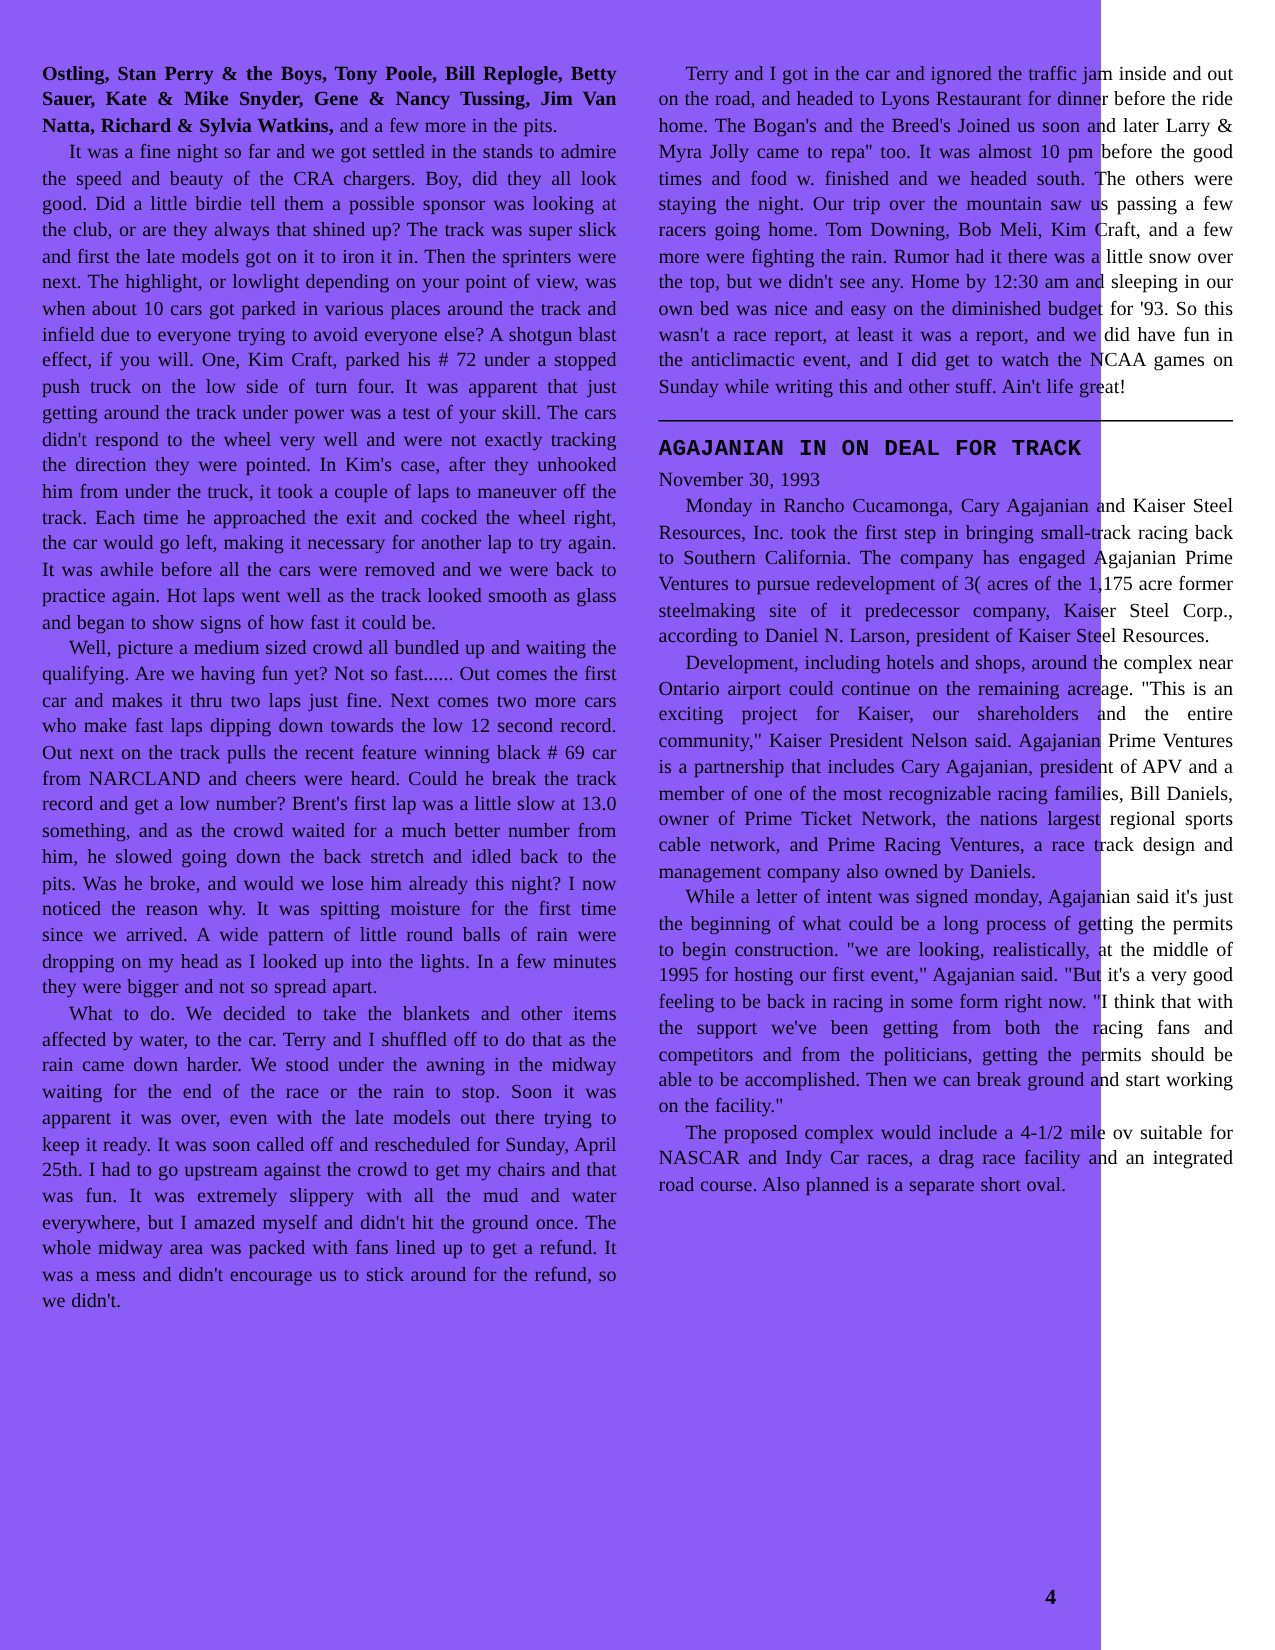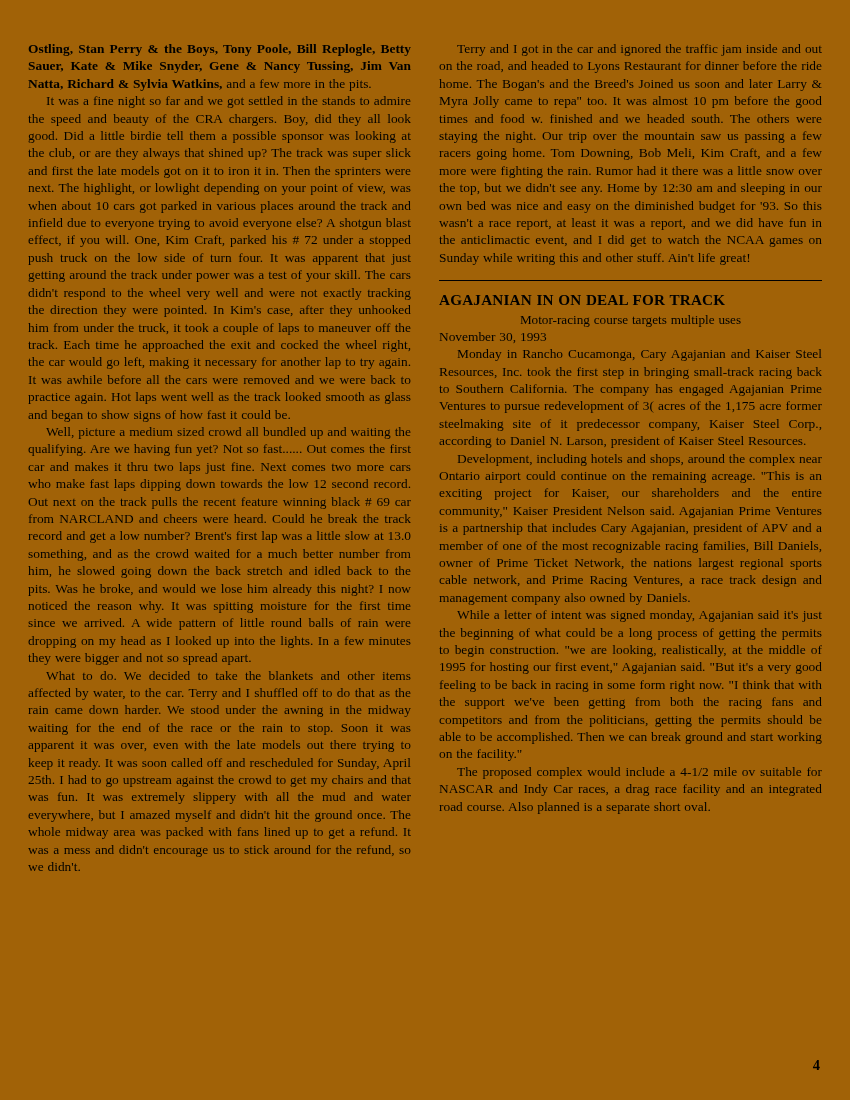--- a/index.html
+++ b/index.html
@@ -11,23 +11,23 @@
     width: 850px;
     height: 1100px;
     font-family: "Liberation Serif", serif;
     color: #000000;
     position: relative;
     overflow: hidden;
   }
   .page {
     position: absolute;
     left: 0; top: 0;
-    width: 850px;
+    width: 734px;
     height: 1100px;
-    background: #a16207;
+    background: #8b5cf6;
   }
   .columns {
     position: absolute;
     left: 28px;
     top: 40px;
     width: 794px;
     display: flex;
     gap: 28px;
   }
   .col {
@@ -55,20 +55,21 @@
     margin: 14px 0 10px 0;
     width: 100%;
   }
   .headline {
     font-size: 15.2px;
     font-weight: bold;
     letter-spacing: 0.2px;
     margin: 0 0 2px 0;
     text-indent: 0;
     text-align: left;
+    font-family: Liberation Mono, monospace;
   }
   .subhead {
     font-size: 13.2px;
     text-align: center;
     text-indent: 0;
     margin: 0;
     line-height: 17px;
   }
   .byline {
     font-size: 13.2px;
@@ -103,21 +104,20 @@
       <p class="first-para"><span>Ostling, Stan Perry &amp; the Boys, Tony Poole, Bill Replogle, Betty Sauer, Kate &amp; Mike Snyder, Gene &amp; Nancy Tussing, Jim Van Natta, Richard &amp; Sylvia Watkins,</span><span class="tail"> and a few more in the pits.</span></p>
       <p>It was a fine night so far and we got settled in the stands to admire the speed and beauty of the CRA chargers.  Boy, did they all look good.  Did a little birdie tell them a possible sponsor was looking at the club, or are they always that shined up?  The track was super slick and first the late models got on it to iron it in. Then the sprinters were next.  The highlight, or lowlight depending on your point of view, was when about 10 cars got parked in various places around the track and infield due to everyone trying to avoid everyone else?  A shotgun blast effect, if you will.  One, Kim Craft, parked his # 72 under a stopped push truck on the low side of turn four.  It was apparent that just getting around the track under power was a test of your skill.  The cars didn't respond to the wheel very well and were not exactly tracking the direction they were pointed.  In Kim's case, after they unhooked him from under the truck, it took a couple of laps to maneuver off the track.  Each time he approached the exit and cocked the wheel right, the car would go left, making it necessary for another lap to try again.  It was awhile before all the cars were removed and we were back to practice again.  Hot laps went well as the track looked smooth as glass and began to show signs of how fast it could be.</p>
       <p>Well, picture a medium sized crowd all bundled up and waiting the qualifying.  Are we having fun yet? Not so fast......  Out comes the first car and makes it thru two laps just fine. Next comes two more cars who make fast laps dipping down towards the low 12 second record.  Out next on the track pulls the recent feature winning black # 69 car from NARCLAND and cheers were heard.  Could he break the track record and get a low number?  Brent's first lap was a little slow at 13.0 something, and as the crowd waited for a much better number from him, he slowed going down the back stretch and idled back to the pits.  Was he broke, and would we lose him already this night?  I now noticed the reason why. It was spitting moisture for the first time since we arrived.  A wide pattern of little round balls of rain were dropping on my head as I looked up into the lights.  In a few minutes they were bigger and not so spread apart.</p>
       <p>What to do.  We decided to take the blankets and other items affected by water, to the car.  Terry and I shuffled off to do that as the rain came down harder.  We stood under the awning in the midway waiting for the end of the race or the rain to stop.  Soon it was apparent it was over, even with the late models out there trying to keep it ready. It was soon called off and rescheduled for Sunday, April 25th.  I had to go upstream against the crowd to get my chairs and that was fun. It was extremely slippery with all the mud and water everywhere, but I amazed myself and didn't hit the ground once. The whole midway area was packed with fans lined up to get a refund.  It was a mess and didn't encourage us to stick around for the refund, so we didn't.</p>
     </div>
 
     <div class="col">
       <p>Terry and I got in the car and ignored the traffic jam inside and out on the road, and headed to Lyons Restaurant for dinner before the ride home.  The Bogan's and the Breed's Joined us soon and later Larry &amp; Myra Jolly came to repa'' too.  It was almost 10 pm before the good times and food w. finished and we headed south.  The others were staying the night.  Our trip over the mountain saw us passing a few racers going home.  Tom Downing, Bob Meli, Kim Craft, and a few more were fighting the rain.   Rumor had it there was a little snow over the top, but we didn't see any.  Home by 12:30 am and sleeping in our own bed was nice and easy on the diminished budget for '93.    So this wasn't a race report, at least it was a report, and we did have fun in the anticlimactic event, and I did get to watch the NCAA games on Sunday while writing this and other stuff.  Ain't life great!</p>
       <hr class="rule">
       <p class="headline">AGAJANIAN IN ON DEAL FOR TRACK</p>
-      <p class="subhead">Motor-racing course targets multiple uses</p>
       <p class="dateline">November 30, 1993</p>
       <p>Monday in Rancho Cucamonga, Cary Agajanian and Kaiser Steel Resources, Inc. took the first step in bringing small-track racing back to Southern California. The company has engaged Agajanian Prime Ventures to pursue redevelopment of 3( acres of the 1,175 acre former steelmaking site of it predecessor company, Kaiser Steel Corp., according to Daniel N. Larson, president of Kaiser Steel Resources.</p>
       <p>Development, including hotels and shops, around the complex near Ontario airport could continue on the remaining acreage. "This is an exciting project for Kaiser, our shareholders and the entire community," Kaiser President Nelson said. Agajanian Prime Ventures is a partnership that includes Cary Agajanian, president of APV and a member of one of the most recognizable racing families, Bill Daniels, owner of Prime Ticket Network, the nations largest regional sports cable network, and Prime Racing Ventures, a race track design and management company also owned by Daniels.</p>
       <p>While a letter of intent was signed monday, Agajanian said it's just the beginning of what could be a long process of getting the permits to begin construction. "we are looking, realistically, at the middle of 1995 for hosting our first event," Agajanian said. "But it's a very good feeling to be back in racing in some form right now. "I think that with the support we've been getting from both the racing fans and competitors and from the politicians, getting the permits should be able to be accomplished. Then we can break ground and start working on the facility."</p>
       <p>The proposed complex would include a 4-1/2 mile ov suitable for NASCAR and Indy Car races, a drag race facility and an integrated road course. Also planned is a separate short oval.</p>
     </div>
 
   </div>
 
   <div class="pagenum">4</div>

